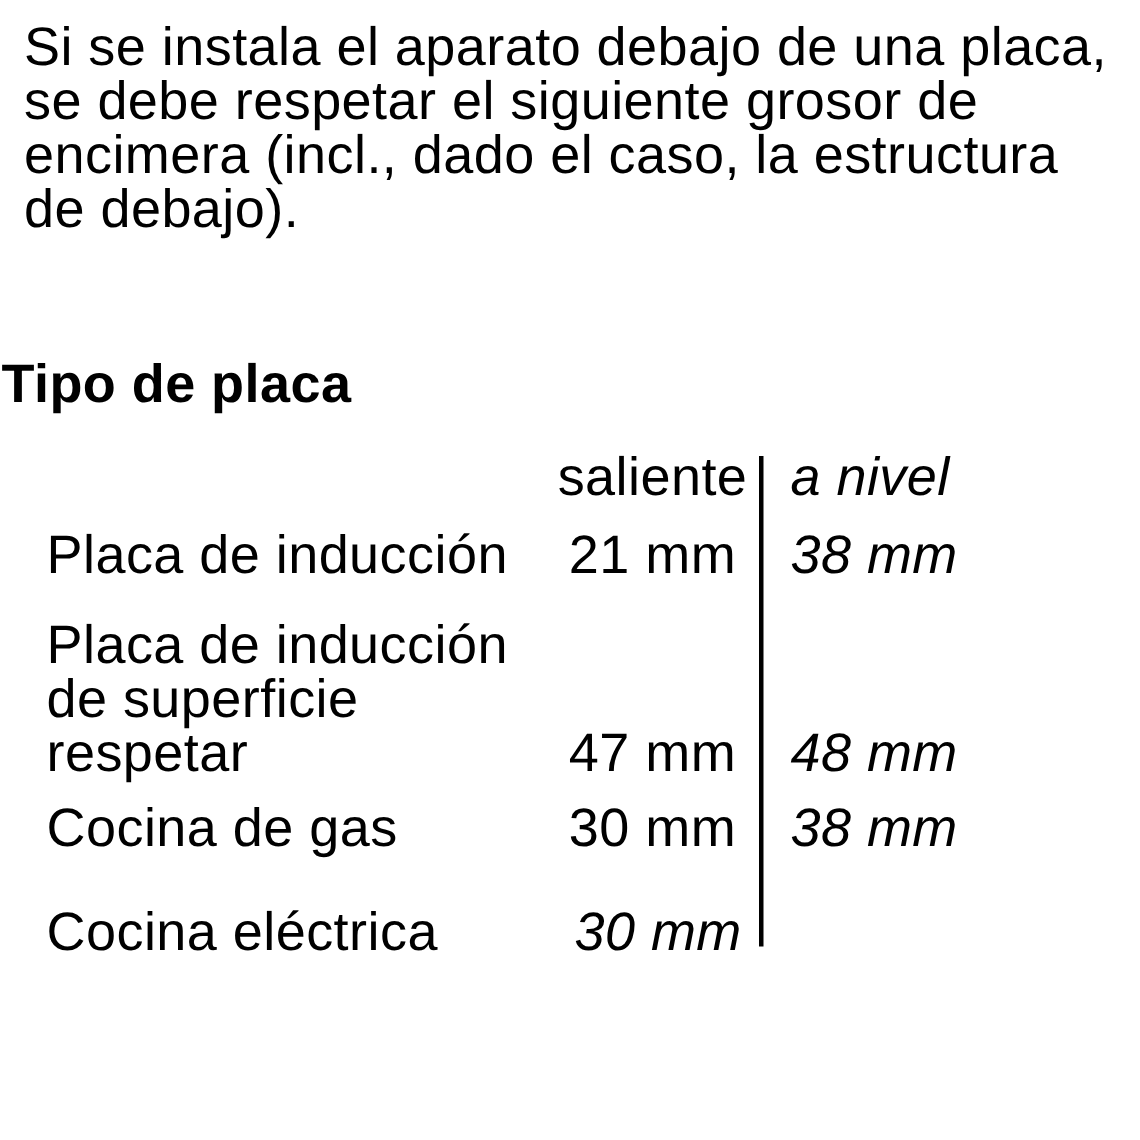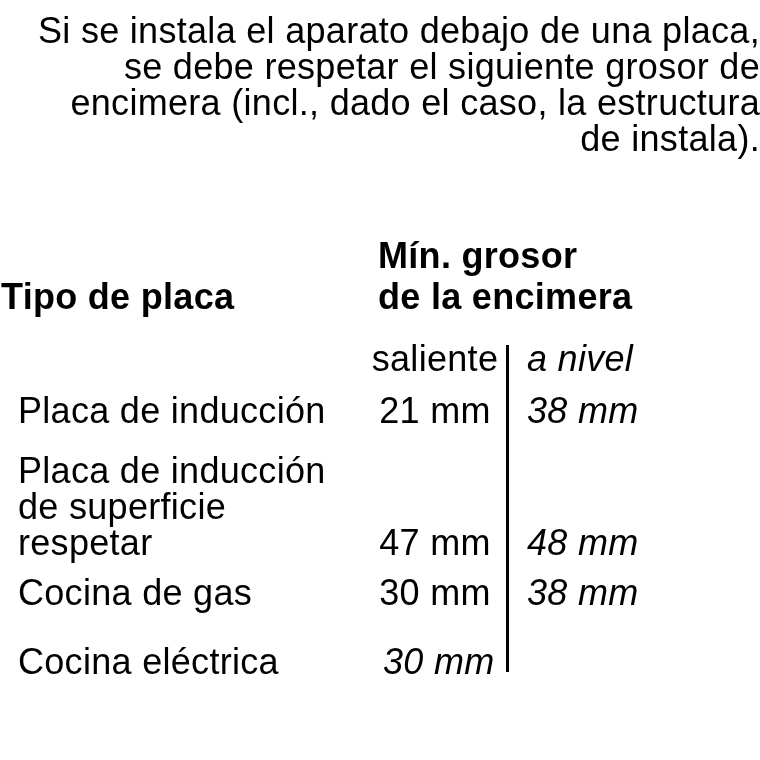--- a/index.html
+++ b/index.html
@@ -18,23 +18,22 @@
   }
   .doc {
     position: relative;
     width: 760px;
     height: 760px;
   }
 
   
   .intro {
     padding-top: 13px;
-    padding-left: 4px;
+    padding-left: 16px;
     line-height: 36px;
-    text-align: right;
   }
   .intro .line {
     white-space: nowrap;
   }
 
   
   .thead {
     display: grid;
     grid-template-columns: 378px 1fr;
     align-items: end;
@@ -63,21 +62,21 @@
     width: 3px;
     height: 327px;
     background: #000000;
   }
   .trow {
     display: grid;
     grid-template-columns: 363px 144px 1fr;
     align-items: end;
   }
   .trow .c1 {
-    padding-left: 18px;
+    padding-left: 31px;
   }
   .trow .c1 .line {
     white-space: nowrap;
   }
   .trow .c2 {
     text-align: center;
     white-space: nowrap;
   }
   .trow .c3 {
     padding-left: 20px;
@@ -92,29 +91,25 @@
 </style>
 </head>
 <body>
 
 <div class="doc">
 
   <div class="intro">
     <div class="line">Si se instala el aparato debajo de una placa,</div>
     <div class="line">se debe respetar el siguiente grosor de</div>
     <div class="line">encimera (incl., dado el caso, la estructura</div>
-    <div class="line">de instala).</div>
+    <div class="line">de debajo).</div>
   </div>
 
   <div class="thead">
     <div class="th-col1">Tipo de placa</div>
-    <div class="th-col2">
-      <div class="line">Mín. grosor</div>
-      <div class="line">de la encimera</div>
-    </div>
   </div>
 
   <div class="tbody">
     <div class="vdivider"></div>
 
     <div class="trow row-subhead">
       <div class="c1"></div>
       <div class="c2">saliente</div>
       <div class="c3">a nivel</div>
     </div>

